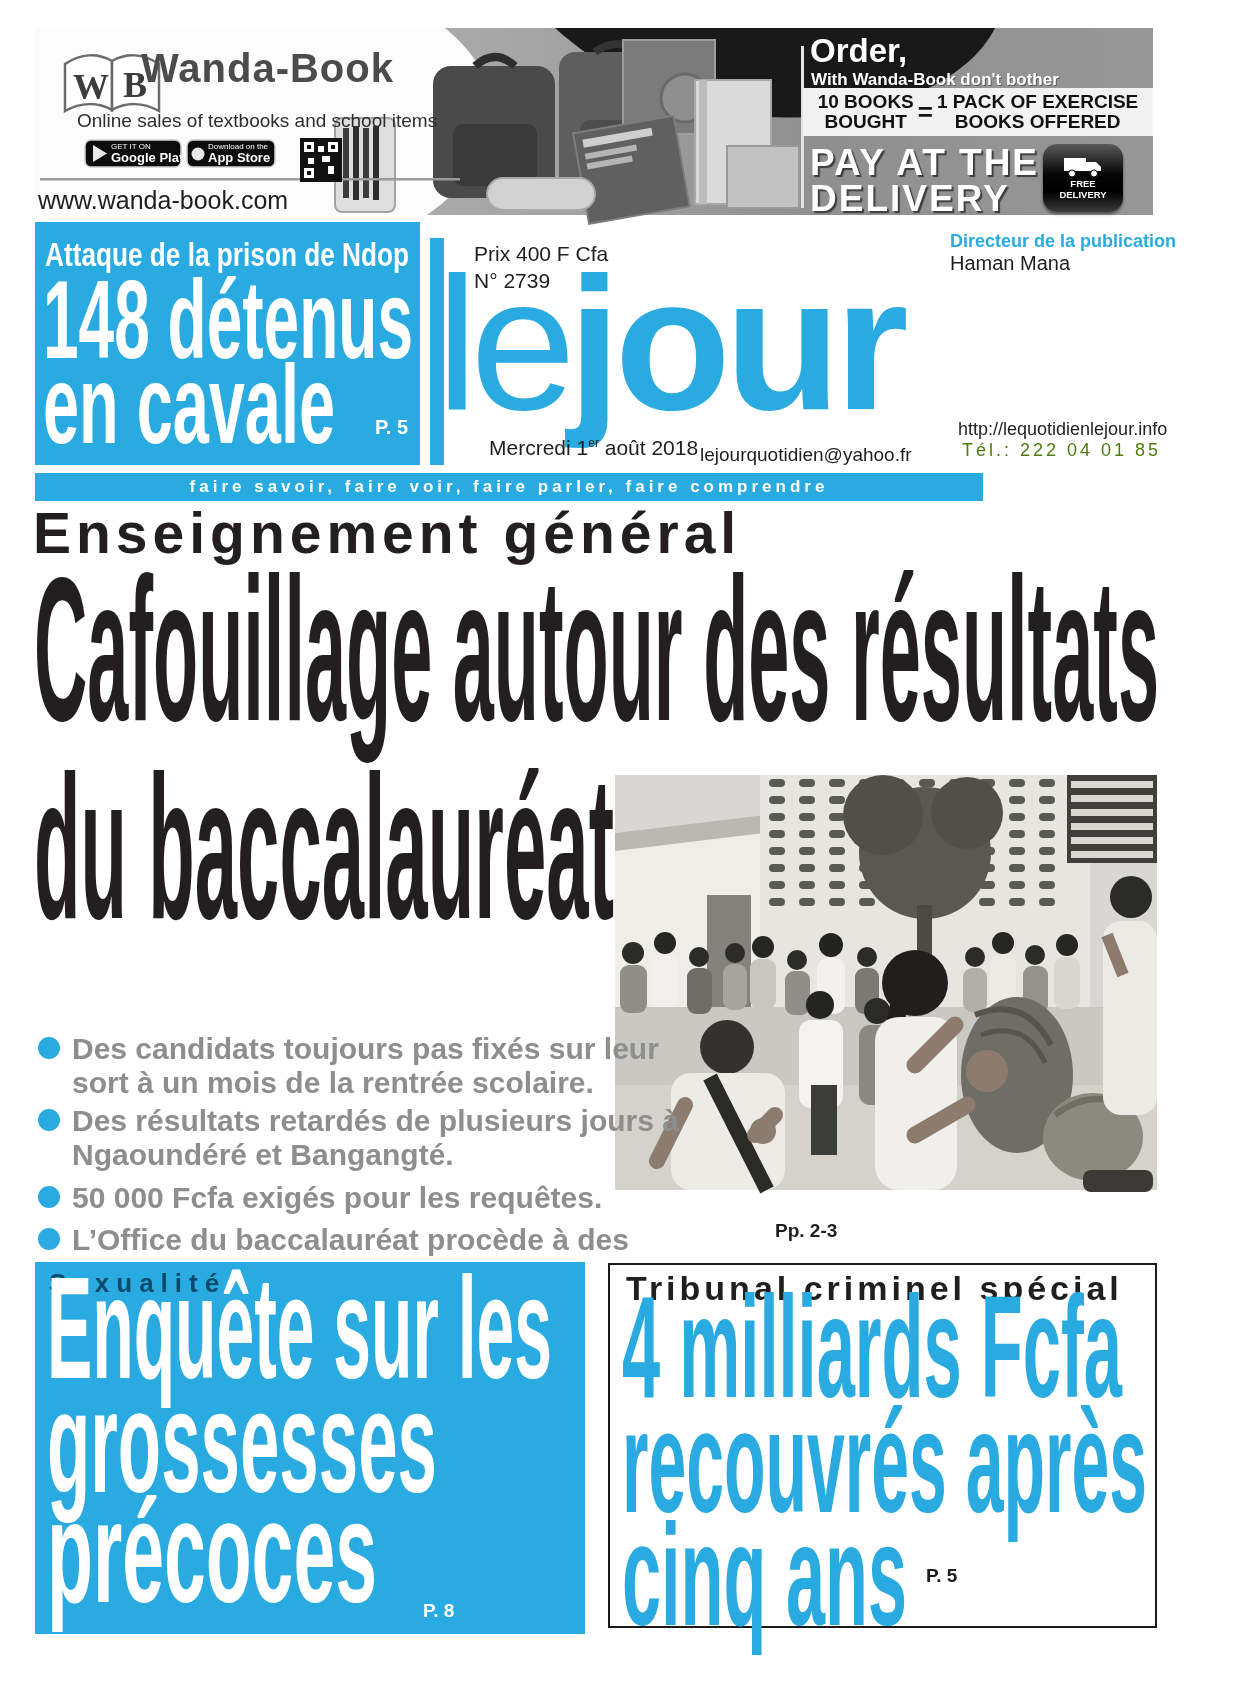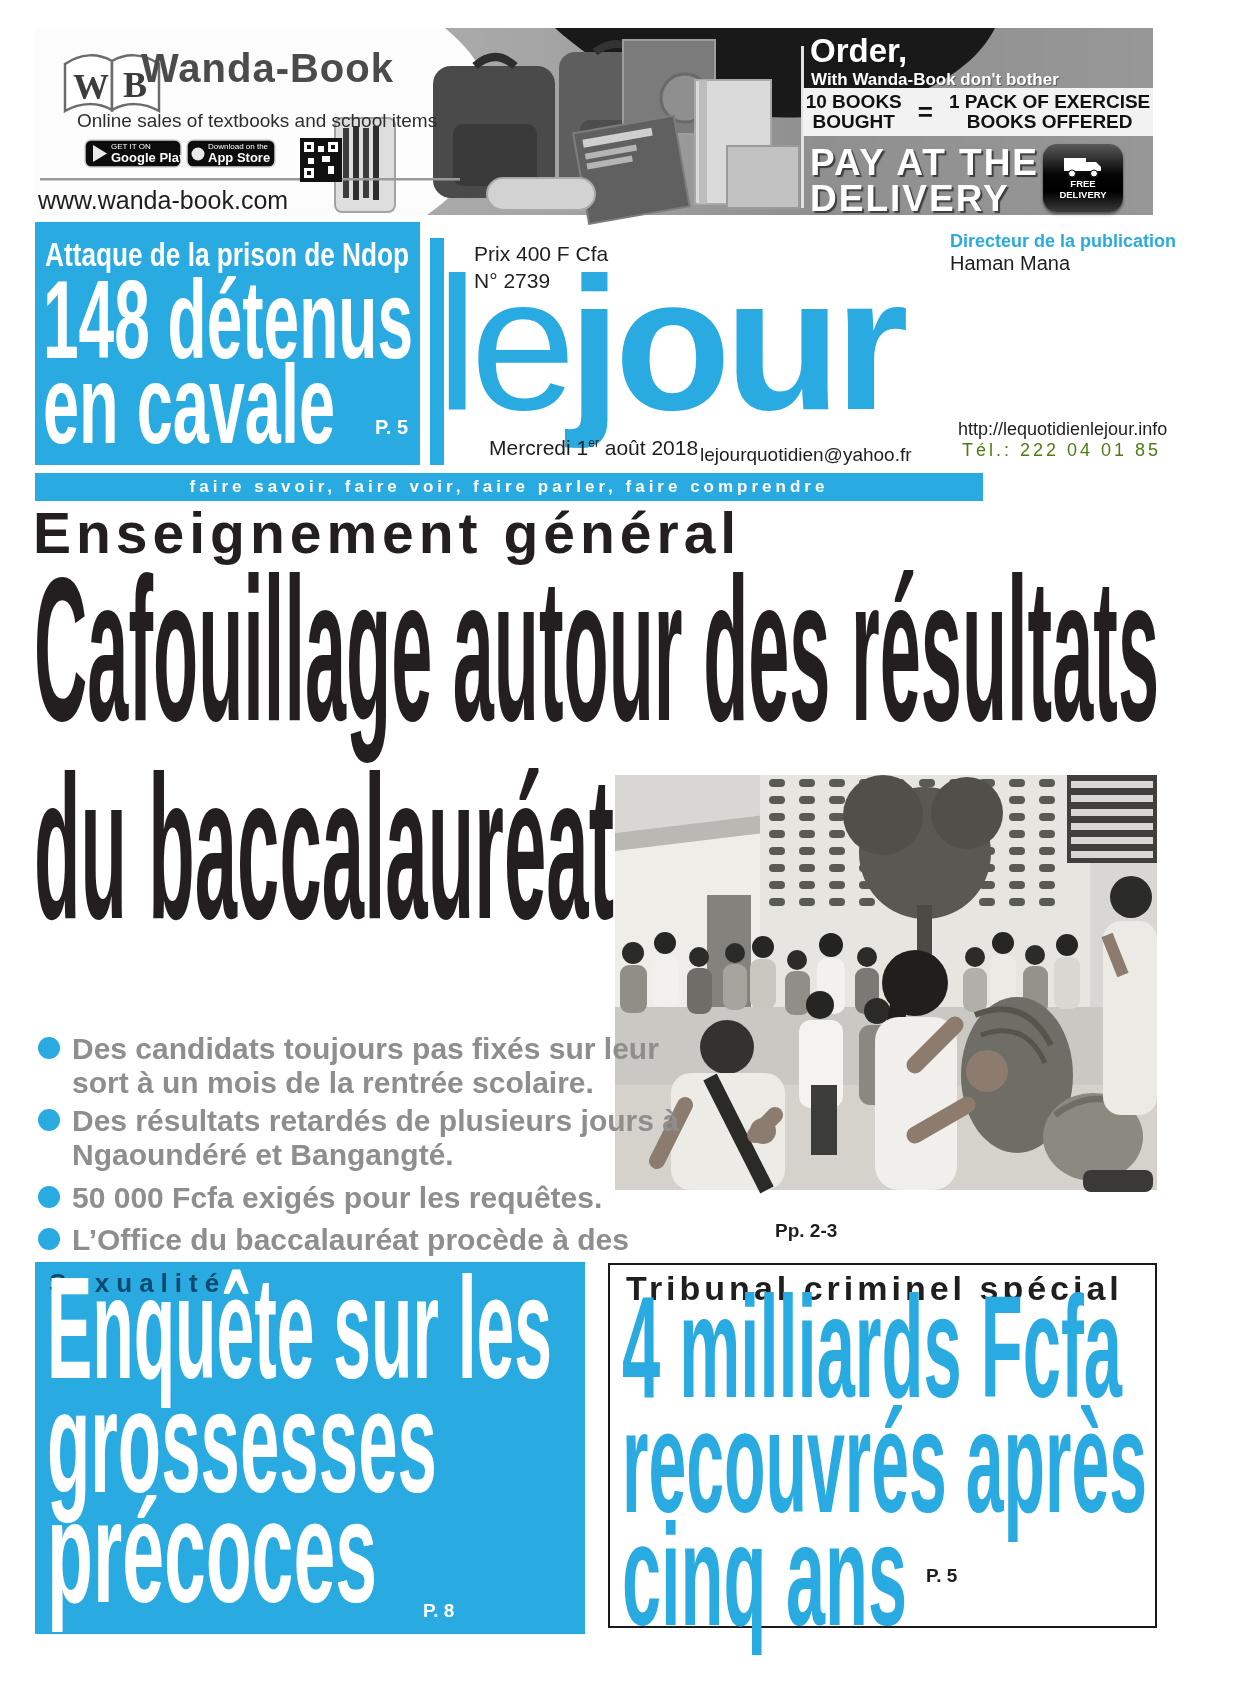--- a/index.html
+++ b/index.html
@@ -15,21 +15,21 @@
   #wb-title{left:106px;top:18px;font-size:40px;font-weight:bold;color:#4b4b4b;letter-spacing:1px;}
   #wb-sub{left:42px;top:82px;font-size:19px;color:#2e2e2e;}
   #wb-url{left:3px;top:158px;font-size:25px;color:#1e1e1e;}
   .badge-top{font-size:8px;color:#fff;line-height:9px;}
   .badge-main{font-size:13px;font-weight:bold;color:#fff;line-height:14px;}
   #order{left:775px;top:4px;font-size:33px;font-weight:bold;color:#fff;
          text-shadow:2px 2px 0 rgba(20,20,20,.55);}
   #order-tag{left:776px;top:42px;font-size:17px;font-weight:bold;color:#fff;
          text-shadow:1px 1px 0 rgba(20,20,20,.45);}
   #deal-strip{left:768px;top:60px;width:350px;height:48px;background:#f2f2f2;
-         display:flex;align-items:center;justify-content:center;gap:16px;color:#111;}
+         display:flex;align-items:center;justify-content:center;gap:4px;color:#111;}
   .deal-col{display:flex;flex-direction:column;align-items:center;line-height:20px;
          font-weight:bold;font-size:19px;}
   #deal-eq{font-size:26px;font-weight:bold;}
   .pay-line{left:775px;font-size:37px;font-weight:bold;color:#fff;letter-spacing:2px;
          text-shadow:2px 2px 1px rgba(40,40,40,.8);}
   #fd-btn{left:1008px;top:116px;width:80px;height:68px;border-radius:14px;
          background:linear-gradient(#5a5a5a,#050505 45%,#000 70%,#3c3c3c);
          display:flex;flex-direction:column;align-items:center;justify-content:center;
          color:#fff;font-weight:bold;font-size:9.5px;line-height:11px;box-shadow:0 2px 3px rgba(0,0,0,.5);}
 

